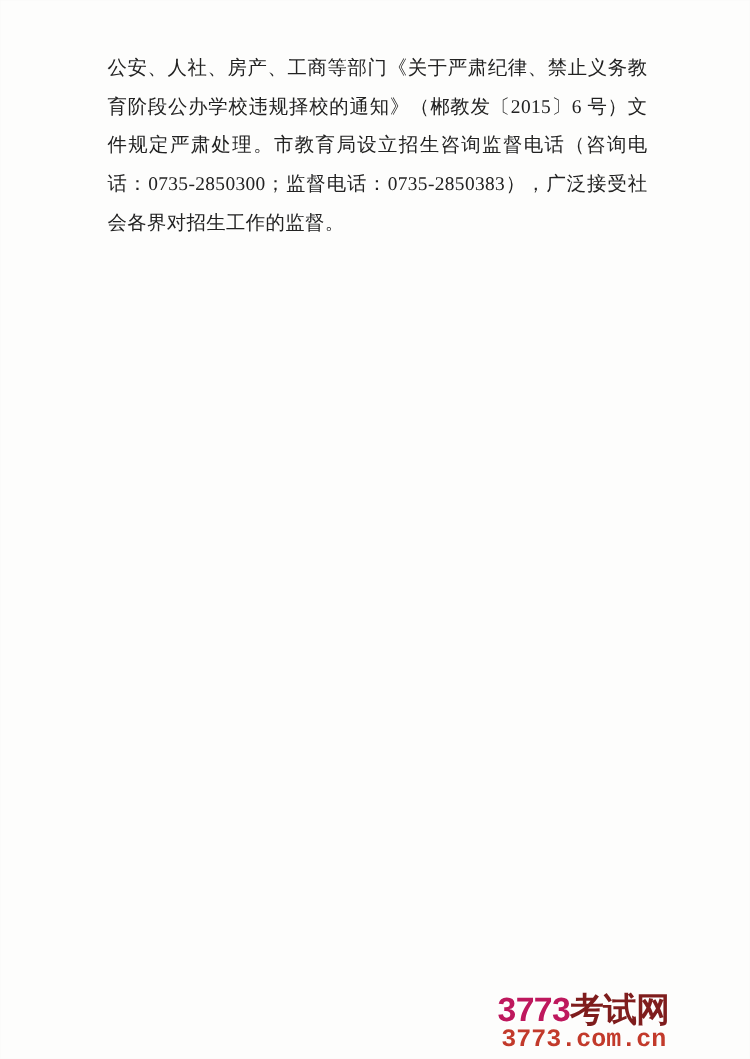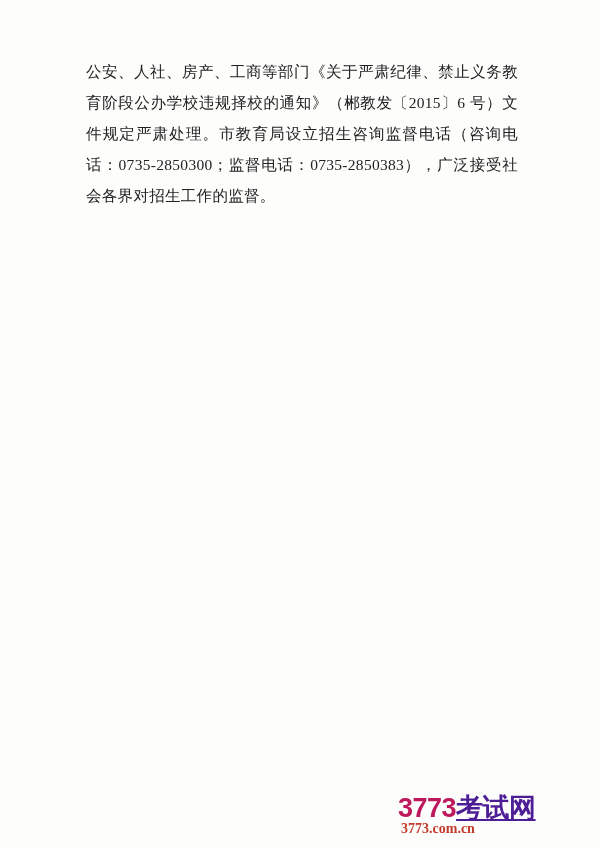--- a/index.html
+++ b/index.html
@@ -11,21 +11,21 @@
     position: relative;
     width: 600px;
     height: 847px;
     background: #fdfdfc;
     overflow: hidden;
     font-family: "Liberation Serif", "DejaVu Serif", serif;
   }
   .body-text {
     position: absolute;
     left: 86px;
-    top: 56px;
+    top: 39px;
     width: 432px;
     font-size: 15.5px;
     line-height: 31px;
     color: #222222;
     text-align: justify;
     text-justify: inter-ideograph;
     letter-spacing: 0.3px;
   }
   .body-text p {
     margin: 0;
@@ -58,30 +58,29 @@
     font-size: 27px;
     letter-spacing: -0.5px;
     color: #2e63b0;
     text-shadow: 1px 1px 0 rgba(255,255,255,0.85);
     white-space: nowrap;
   }
   .wm-main .num {
     color: #be185d;
   }
   .wm-main .kao {
-    color: #4c1d95;
-    text-decoration: underline;
+    color: #7f1d1d;
   }
   .wm-sub {
     position: absolute;
     left: 3px;
     top: 31px;
-    font-family: Liberation Serif, serif;
+    font-family: Liberation Mono, monospace;
     font-weight: bold;
-    font-size: 14px;
+    font-size: 20px;
     letter-spacing: 0px;
     color: #c23a2b;
     white-space: nowrap;
   }
   .page-edge {
     position: absolute;
     inset: 0;
     pointer-events: none;
     box-shadow: inset 0 0 1px rgba(0,0,0,0.06);
   }

